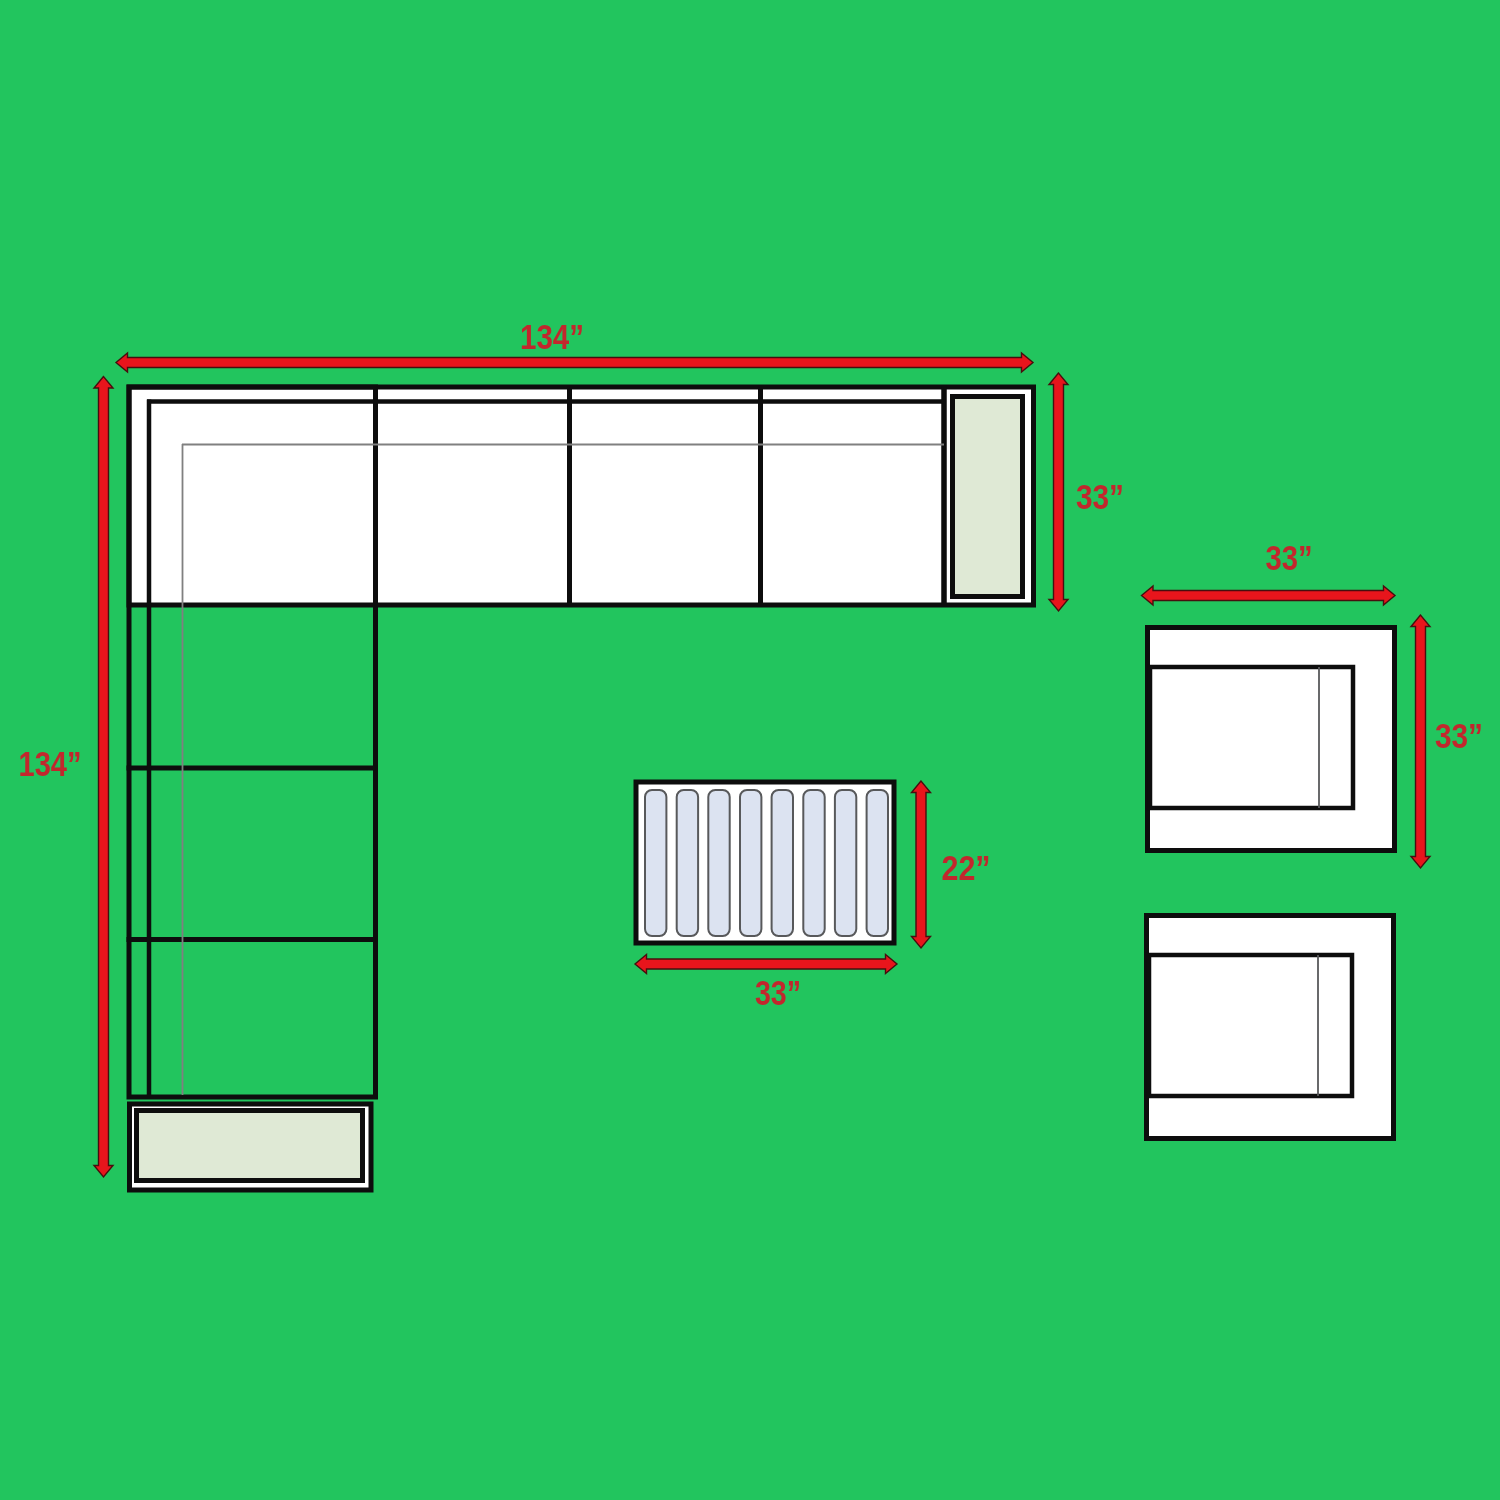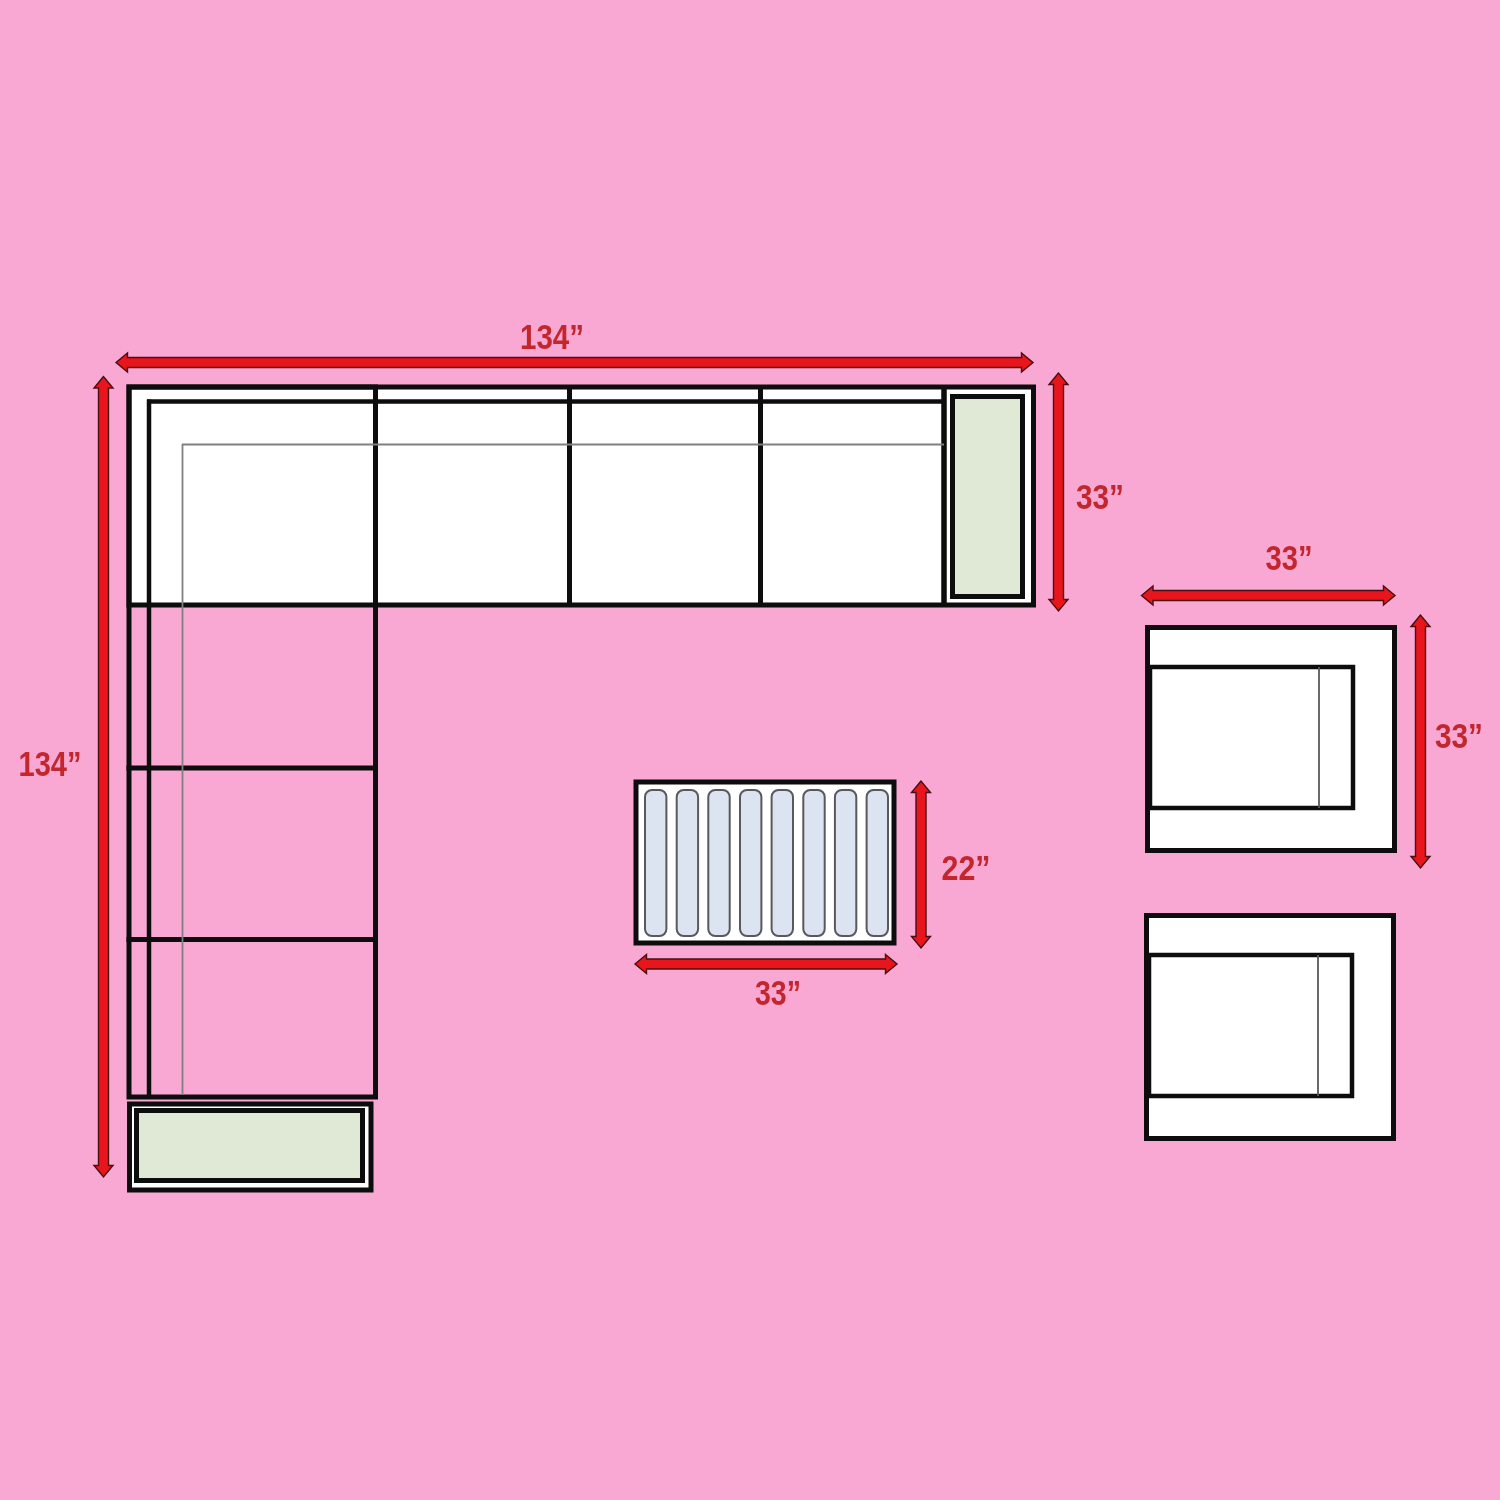--- a/index.html
+++ b/index.html
@@ -1,16 +1,16 @@
 <!DOCTYPE html>
 <html><head>
 <meta charset="utf-8">
 <style>
   html,body{margin:0;padding:0;background:#ffffff;}
-  .wrap{width:1500px;height:1500px;position:relative;background:#f9a8d4;}
+  .wrap{width:1500px;height:1500px;position:relative;background:#22c55e;}
   svg{position:absolute;top:0;left:0;}
   text{font-family:"Liberation Sans",sans-serif;font-weight:bold;fill:#c2272d;}
 </style>
 </head>
 <body>
 <div class="wrap">
 <svg width="1500" height="1500" viewBox="0 0 1500 1500">
 
   <rect x="129" y="387" width="904.5" height="218" fill="#ffffff" stroke="#0d0d0d" stroke-width="5"></rect>
 

